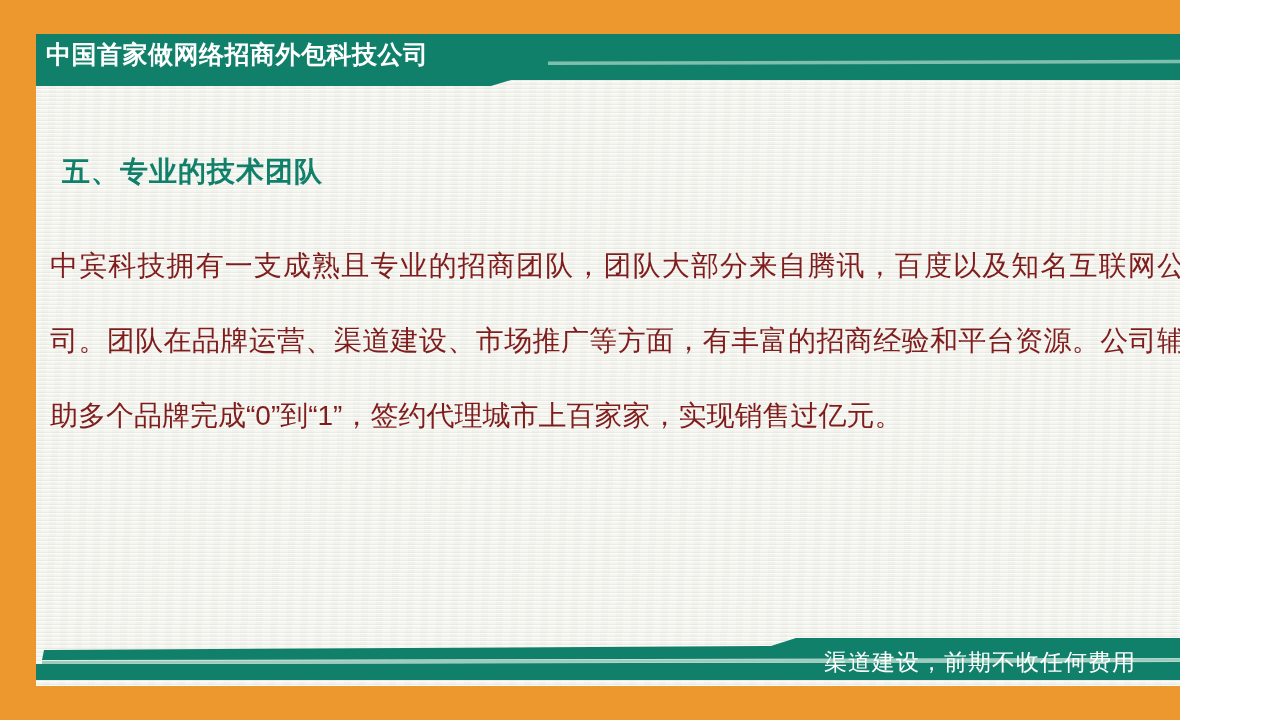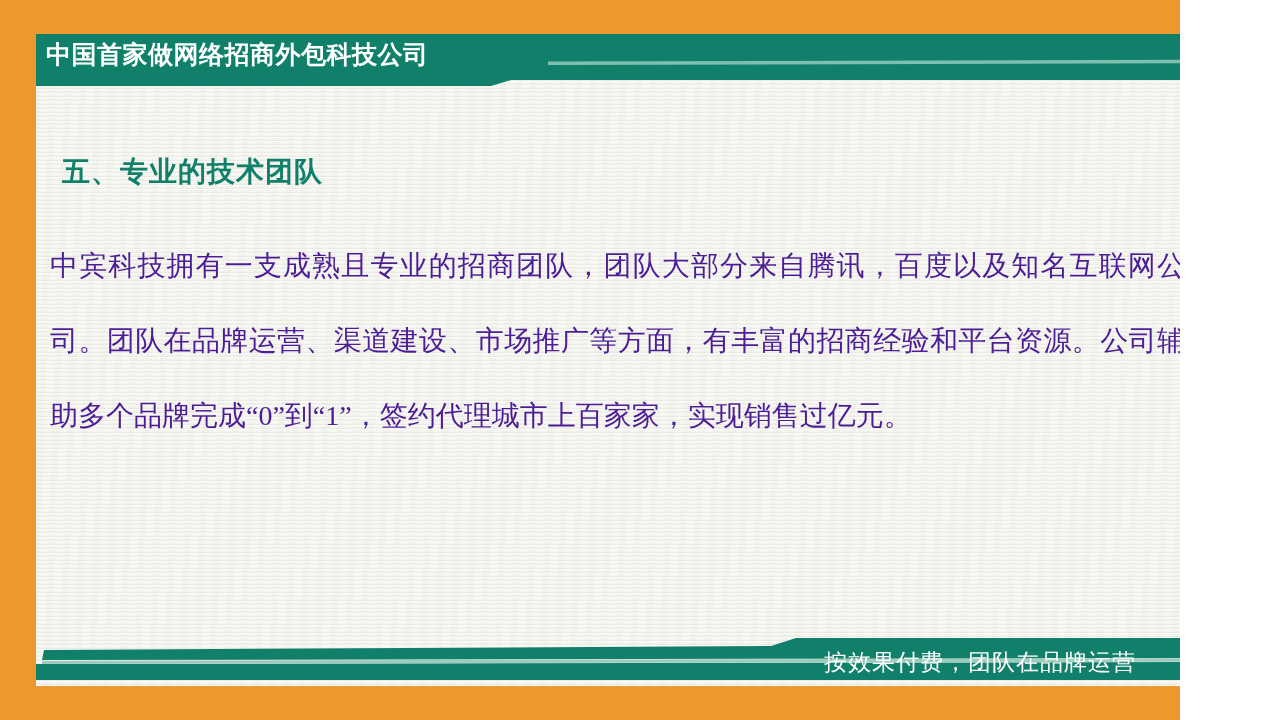--- a/index.html
+++ b/index.html
@@ -82,24 +82,24 @@
     letter-spacing: 1px;
     white-space: nowrap;
   }
 
   
   .body-text {
     position: absolute;
     left: 50px;
     top: 228px;
     width: 1135px;
-    font-family: Liberation Serif, serif;
+    font-family: Liberation Sans, sans-serif;
     font-size: 28px;
     line-height: 75px;
-    color: #4c1d95;
+    color: #7f1d1d;
     letter-spacing: 0px;
     text-align: justify;
     text-justify: inter-character;
   }
   .body-text p { margin: 0; }
 
   
   .footer-band {
     position: absolute;
     left: 36px;
@@ -152,15 +152,15 @@
     <svg width="1209" height="52" viewBox="0 0 1209 52" xmlns="http://www.w3.org/2000/svg">
 
       <path d="M8,16 L735,12 L760,4 L1209,4 L1209,24 L6,26 Z" fill="#11806A"></path>
 
       <path d="M0,30 L1209,28 L1209,46 L0,46 Z" fill="#11806A"></path>
 
       <path d="M6,27 L1209,24 L1209,27.5 L6,30 Z" fill="#9CCCBE"></path>
     </svg>
   </div>
 
-  <div class="footer-text">按效果付费，团队在品牌运营</div>
+  <div class="footer-text">渠道建设，前期不收任何费用</div>
 
 </div>
 
 </body></html>

